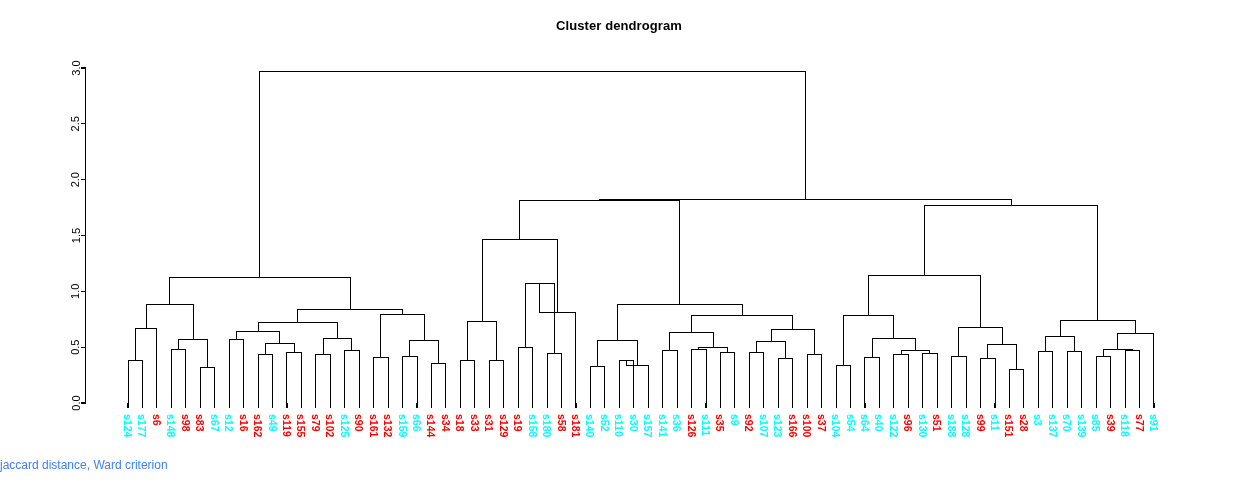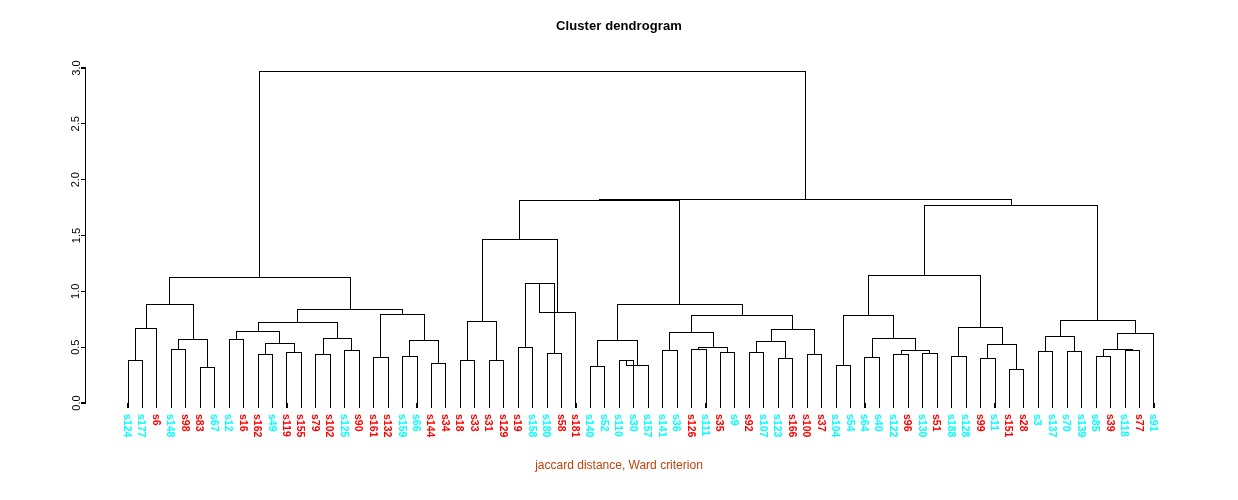--- a/index.html
+++ b/index.html
@@ -29,23 +29,22 @@
     font-size: 13px;
     font-weight: bold;
     color: #000000;
     letter-spacing: 0.1px;
   }
   #x-axis-label {
     position: absolute;
     left: 0;
     top: 458px;
     width: 1238px;
-    text-align: center;
     font-size: 12px;
-    color: #c2410c;
+    color: #3b82f6;
   }
   svg.plot-svg {
     position: absolute;
     left: 0;
     top: 0;
   }
   .axis-line, .tick-line, .branch-line {
     stroke: #000000;
     fill: none;
     shape-rendering: crispEdges;

